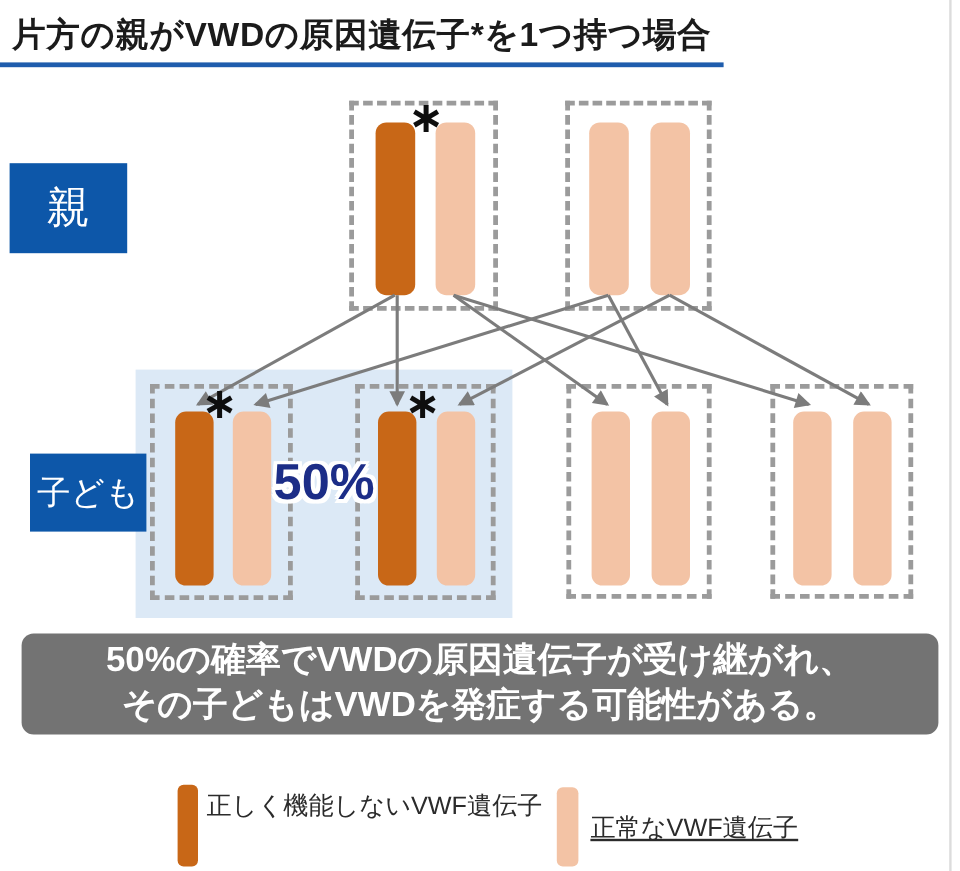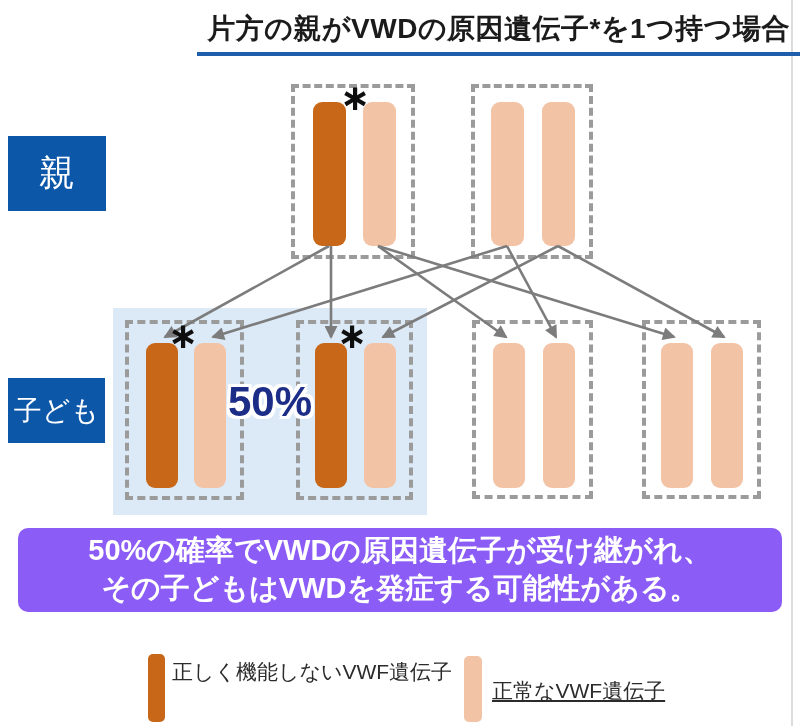--- a/index.html
+++ b/index.html
@@ -3,21 +3,21 @@
 <meta charset="utf-8">
 <style>
   html,body{margin:0;padding:0;}
   body{
     width:800px;height:726px;position:relative;overflow:hidden;
     background:#ffffff;
     font-family:"Liberation Sans","DejaVu Sans",sans-serif;
   }
 
   
-  .title-wrap{position:absolute;top:6px;left:0;width:100%;text-align:right;z-index:3;}
+  .title-wrap{position:absolute;top:6px;left:0;width:100%;text-align:left;z-index:3;}
   .title{
     display:inline-block;font-size:28px;font-weight:600;color:#1b1b1b;
     letter-spacing:0.5px;border-bottom:4px solid #1f5dad;padding:4px 10px 4px;
   }
 
   
   .highlight{
     position:absolute;left:113px;top:308px;width:314px;height:207px;
     background:#dce9f6;z-index:1;
   }
@@ -46,39 +46,39 @@
     position:absolute;font-size:36px;font-weight:bold;color:#0e0e0e;
     line-height:1;z-index:6;
   }
 
   
   .row-label{
     position:absolute;background:#0d57a9;color:#ffffff;z-index:3;
     display:flex;align-items:center;justify-content:center;
   }
   .row-label.parent{left:8px;top:136px;width:98px;height:75px;font-size:36px;}
-  .row-label.child{left:8px;top:378px;width:97px;height:65px;font-size:28px;}
+  .row-label.child{left:25px;top:378px;width:97px;height:65px;font-size:28px;}
 
   
   svg.arrows{position:absolute;left:0;top:0;z-index:5;pointer-events:none;}
 
   
   .prob{
     position:absolute;left:228px;top:381px;z-index:7;
     font-size:42px;font-weight:bold;color:#1c2d87;line-height:1;
     text-shadow:
       -3px -3px 0 #fff, 3px -3px 0 #fff, -3px 3px 0 #fff, 3px 3px 0 #fff,
       0 -3px 0 #fff, 0 3px 0 #fff, -3px 0 0 #fff, 3px 0 0 #fff;
     text-align: right;
   }
 
   
   .banner{
     position:absolute;left:18px;top:528px;width:764px;height:84px;
-    background:#8b5cf6;border-radius:10px;color:#ffffff;z-index:2;
+    background:#737373;border-radius:10px;color:#ffffff;z-index:2;
     display:flex;flex-direction:column;align-items:center;justify-content:center;
     font-size:29px;font-weight:bold;line-height:1.3;text-align:center;
   }
 
   
   .legend-bar{position:absolute;border-radius:5px;z-index:2;}
   .legend-bar.defective{left:148px;top:654px;width:17px;height:68px;background:#c86717;}
   .legend-bar.normal{left:464px;top:656px;width:18px;height:66px;background:#f3c3a5;}
   .legend-text{position:absolute;color:#2b2b2b;font-size:21px;line-height:1.24;z-index:2;}
   .legend-text.defective{left:172px;top:659px;text-align:right;}

